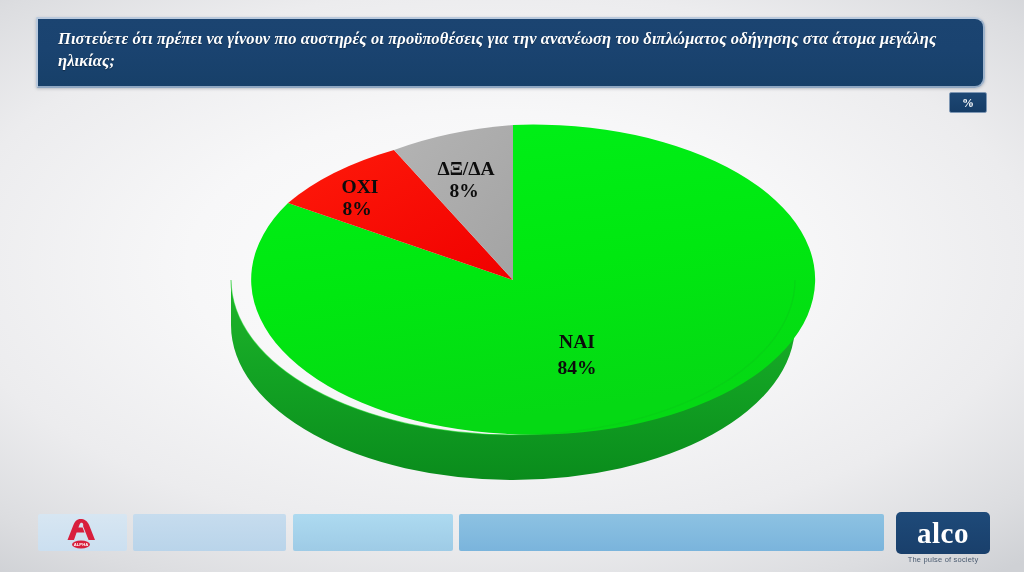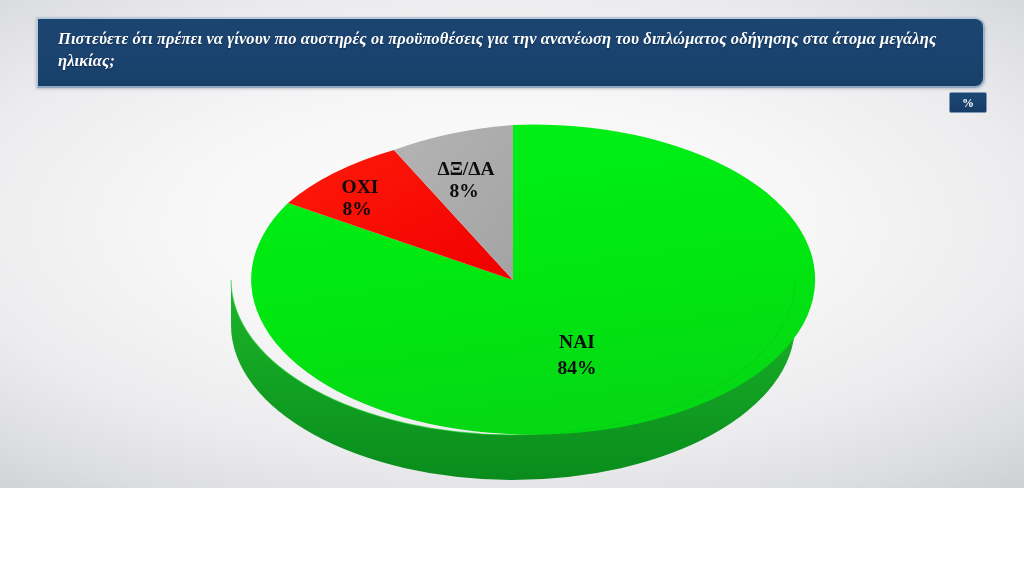--- a/index.html
+++ b/index.html
@@ -7,21 +7,21 @@
     padding: 0;
     width: 1024px;
     height: 576px;
     overflow: hidden;
     font-family: "Liberation Serif", serif;
   }
 
   #stage {
     position: relative;
     width: 1024px;
-    height: 488px;
+    height: 572px;
     background:
       radial-gradient(ellipse 78% 70% at 48% 46%, #fdfdfd 0%, #f7f7f8 38%, #ececee 68%, #dcdde0 88%, #cfd1d5 100%);
     overflow: hidden;
   }
 
   
   #question-banner {
     position: absolute;
     left: 36px;
     top: 17px;
@@ -225,14 +225,31 @@
         <text class="slice-label slice-label-val" x="357" y="215">8%</text>
       </g>
 
       <g>
         <text class="slice-label slice-label-name" x="466" y="175">ΔΞ/ΔΑ</text>
         <text class="slice-label slice-label-val" x="464" y="197">8%</text>
       </g>
     </svg>
   </div>
 
+  <div id="bottom-bar">
+    <div class="bar-seg" id="bar-seg-1"></div>
+    <div class="bar-seg" id="bar-seg-2"></div>
+    <div class="bar-seg" id="bar-seg-3"></div>
+    <div class="bar-seg" id="bar-seg-4"></div>
+
+    <svg id="alpha-logo" viewBox="0 0 34 31">
+      <path d="M16.5 1 C13 1 10.5 3.5 9 8 L3.5 22 L10 22 L12.6 14.5 L20.5 14.5 L18.6 9.6 L14.4 9.6 L15.6 6.4 C16.2 4.9 17 4.4 18 4.8 C19.2 5.3 19.4 6.6 19.1 8.2 L24.6 22 L31 22 L25.2 7.2 C23.4 2.9 20.2 1 16.5 1 Z" fill="#D81E3C"></path>
+      <ellipse cx="17" cy="26.5" rx="9" ry="4" fill="#D81E3C"></ellipse>
+      <text x="17" y="28.3" text-anchor="middle" font-family="Liberation Sans, sans-serif" font-size="4.2" font-weight="bold" fill="#ffffff">ALPHA</text>
+    </svg>
+
+    <div id="alco-logo">
+      <span id="alco-wordmark">alco</span>
+    </div>
+    <div id="alco-tagline">The pulse of society</div>
+  </div>
 
 </div>
 
 </body></html>

